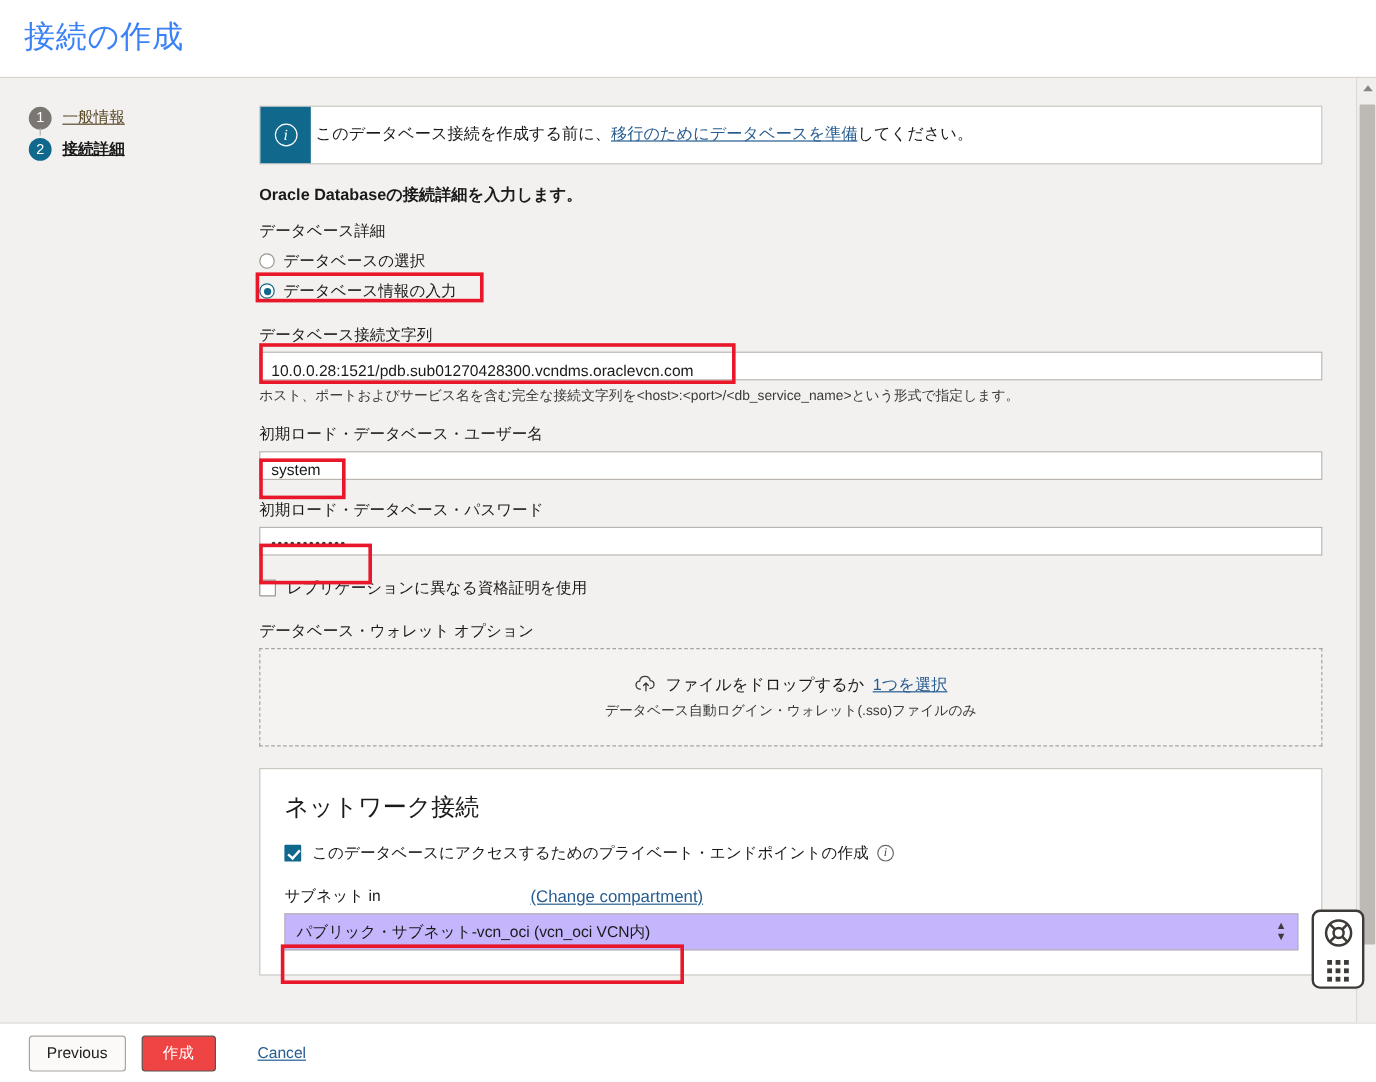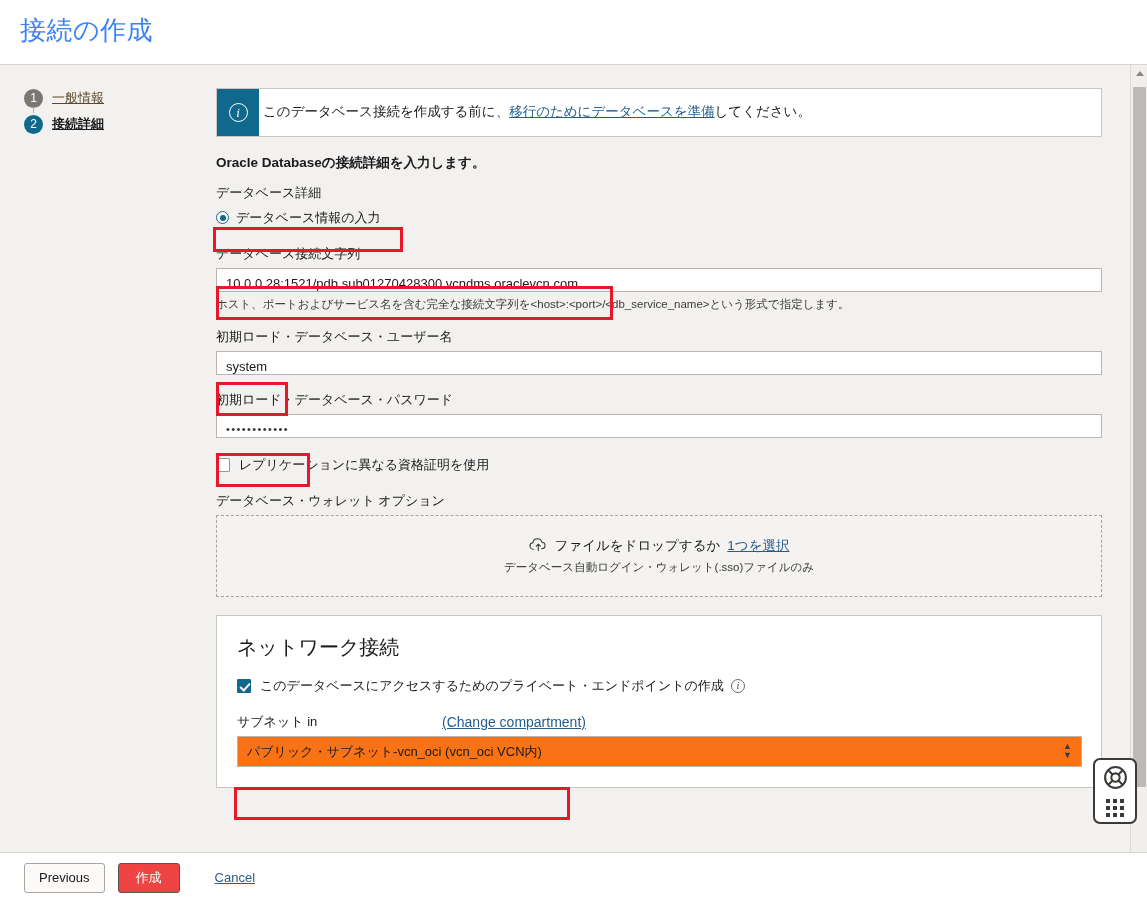--- a/index.html
+++ b/index.html
@@ -181,21 +181,21 @@
     font-family: "Liberation Serif", serif;
     margin-left: 7px; vertical-align: middle; line-height: 1;
   }
   .subnet-head {
     display: flex; align-items: center; margin-top: 16px; margin-bottom: 5px;
   }
   .subnet-head .lbl { font-size: 13px; color: #1a1a1a; width: 205px; }
   .subnet-head a { font-size: 14px; color: #265c8f; text-decoration: underline; cursor: pointer; }
   .select {
     position: relative; width: 845px; height: 31px;
-    border: 1px solid #b9b4ae; background: #f97316;
+    border: 1px solid #b9b4ae; background: #c4b5fd;
   }
   .select .val {
     font-size: 13px; color: #1a1a1a;
     line-height: 29px; padding-left: 9px;
     white-space: nowrap; overflow: hidden;
   }
   .select .chev {
     position: absolute; right: 9px; top: 50%;
     transform: translateY(-50%);
     display: flex; flex-direction: column; gap: 2px;
@@ -301,20 +301,24 @@
         </div>
         <div class="banner-text">
           <span>このデータベース接続を作成する前に、</span><a>移行のためにデータベースを準備</a><span>してください。</span>
         </div>
       </div>
 
       <div class="section-bold">Oracle Databaseの接続詳細を入力します。</div>
 
       <div class="field-label">データベース詳細</div>
 
+      <div class="radio-row">
+        <span class="radio"></span>
+        <span class="radio-label">データベースの選択</span>
+      </div>
 
       <div class="radio-row" style="margin-bottom:16px;">
         <span class="radio checked"></span>
         <span class="radio-label">データベース情報の入力</span>
       </div>
 
       <label class="field-label">データベース接続文字列</label>
       <div class="input">10.0.0.28:1521/pdb.sub01270428300.vcndms.oraclevcn.com</div>
       <div class="helper">ホスト、ポートおよびサービス名を含む完全な接続文字列を&lt;host&gt;:&lt;port&gt;/&lt;db_service_name&gt;という形式で指定します。</div>
 

